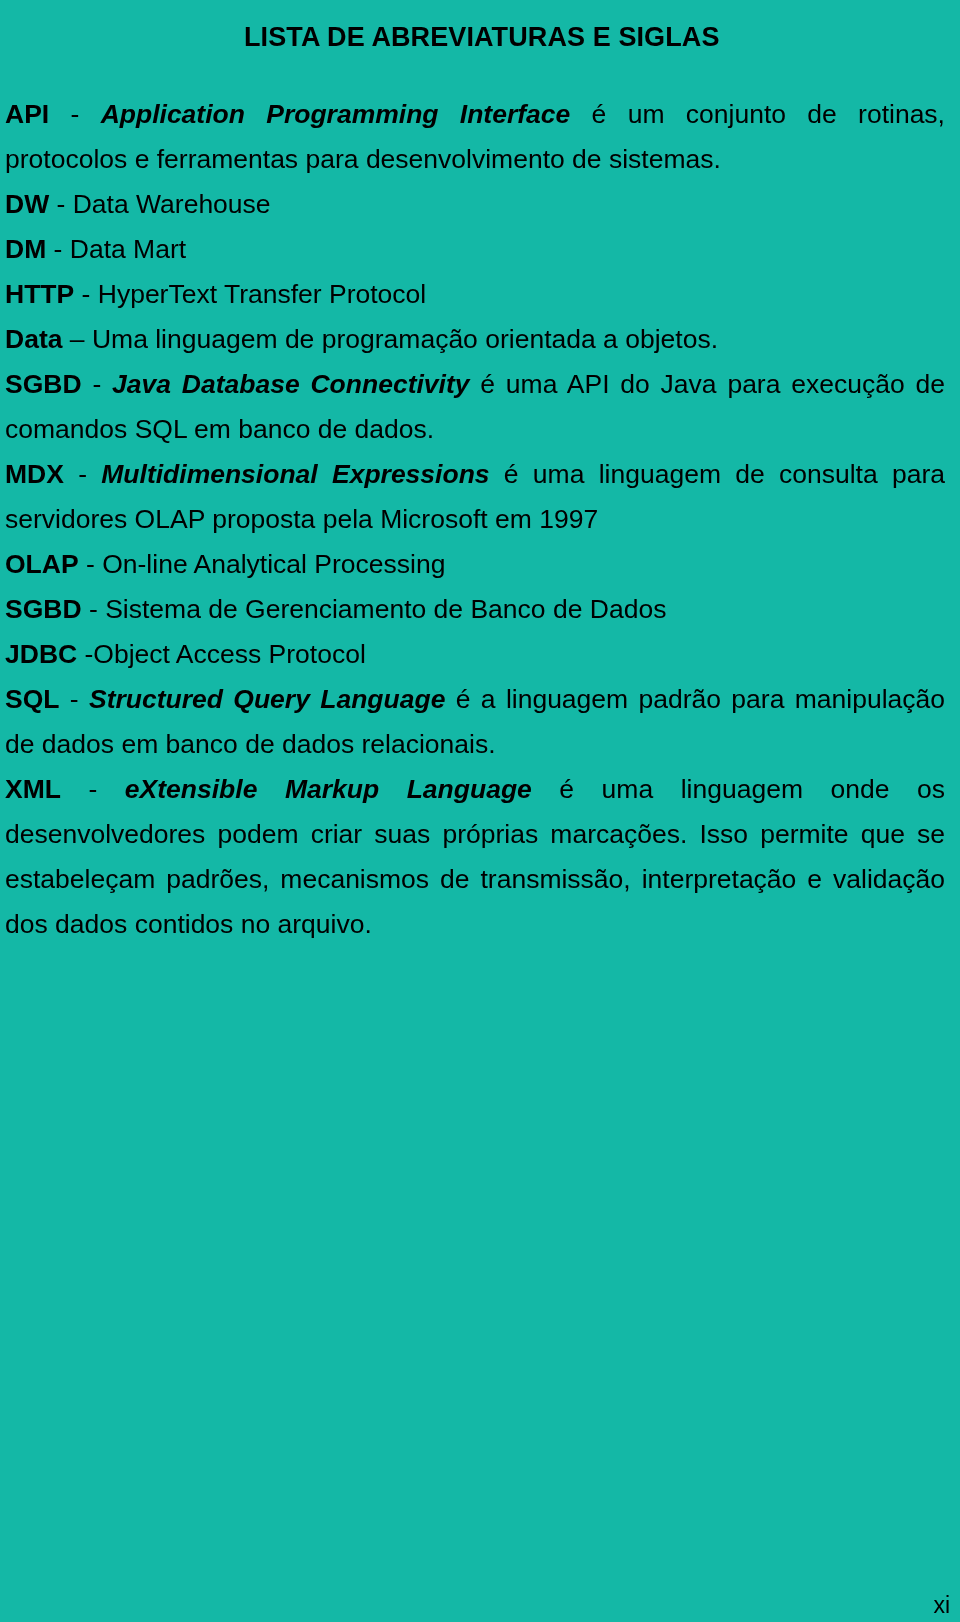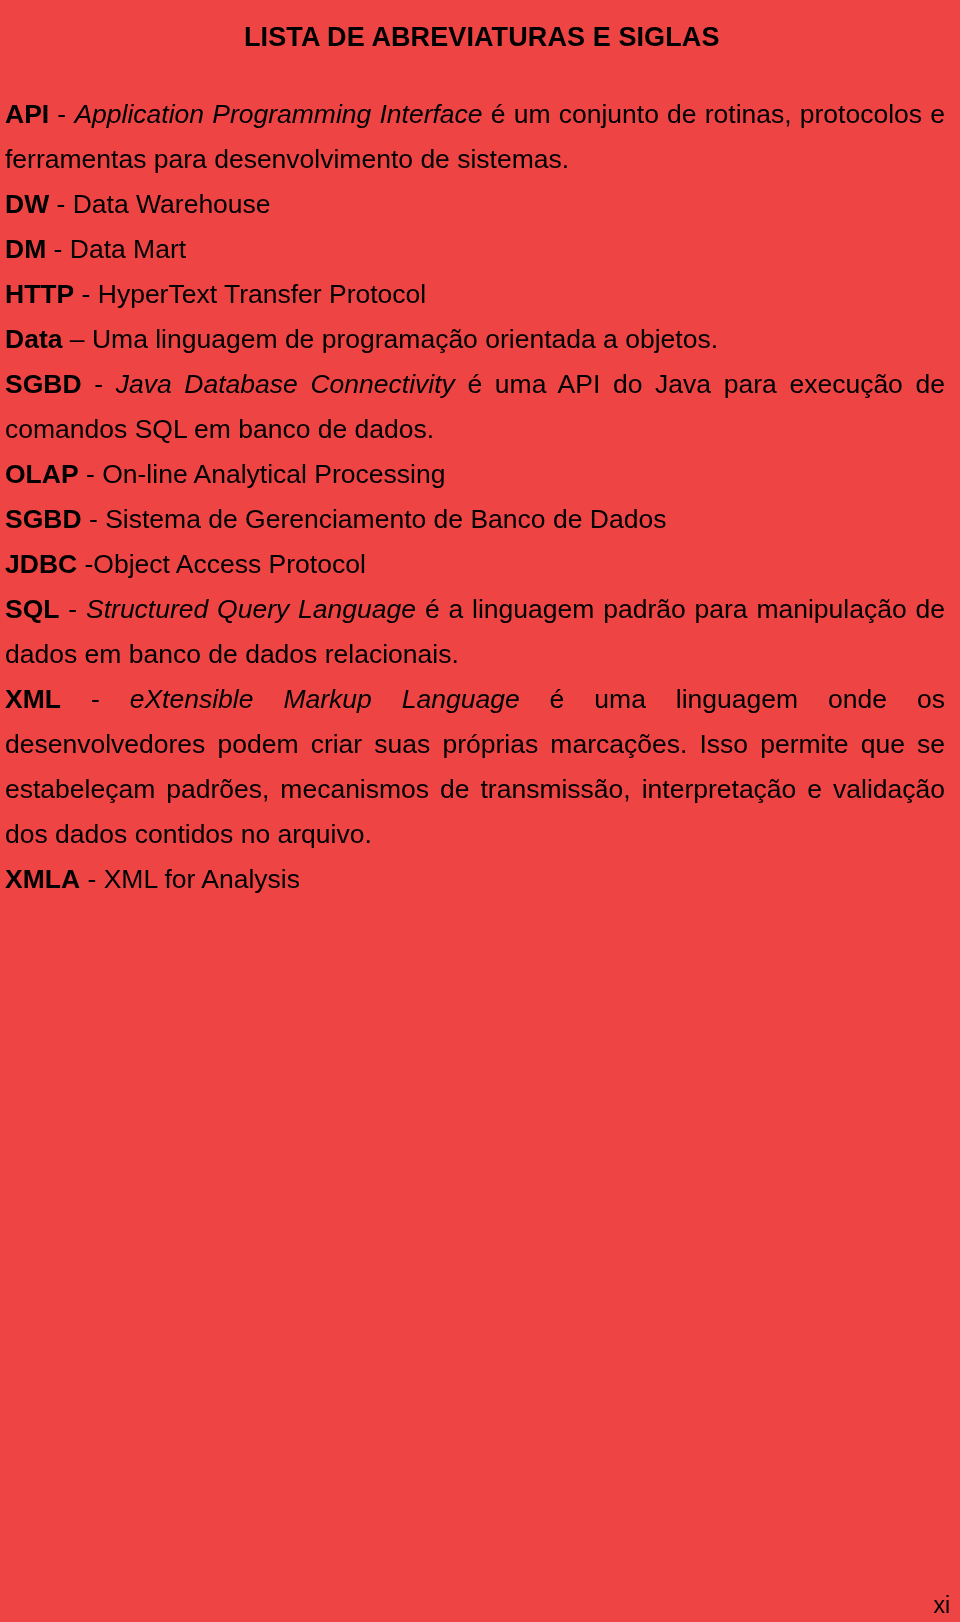--- a/index.html
+++ b/index.html
@@ -9,21 +9,21 @@
     background: #ffffff;
   }
   body {
     font-family: "Liberation Sans", sans-serif;
     color: #000000;
   }
   #page {
     position: relative;
     width: 960px;
     height: 1622px;
-    background: #ef4444;
+    background: #14b8a6;
     overflow: hidden;
     box-sizing: border-box;
   }
 
   
   #page-title {
     position: absolute;
     left: 244px;
     top: 2px;
     width: 470px;
@@ -63,20 +63,21 @@
   }
 
   .term {
     font-weight: bold;
   }
   .sep {
     font-weight: normal;
   }
   .expansion {
     font-style: italic;
+    font-weight: bold;
   }
   .rest {
     font-style: normal;
   }
 
   
   #folio {
     position: absolute;
     right: 10px;
     bottom: 4px;
@@ -94,23 +95,23 @@
   <h1 id="page-title">LISTA DE ABREVIATURAS E SIGLAS</h1>
 
   <div id="abbrev-list">
 
   <p class="entry multiline"><span class="term">API</span><span class="sep"> - </span><span class="expansion">Application Programming Interface</span><span class="rest"> é um conjunto de rotinas, protocolos e ferramentas para desenvolvimento de sistemas.</span></p>
       <p class="entry single"><span class="term">DW</span><span class="sep"> - </span><span class="rest">Data Warehouse</span></p>
       <p class="entry single"><span class="term">DM</span><span class="sep"> - </span><span class="rest">Data Mart</span></p>
       <p class="entry single"><span class="term">HTTP</span><span class="sep"> - </span><span class="rest">HyperText Transfer Protocol</span></p>
       <p class="entry single"><span class="term">Data</span><span class="sep"> – </span><span class="rest">Uma linguagem de programação orientada a objetos.</span></p>
       <p class="entry multiline"><span class="term">SGBD</span><span class="sep"> - </span><span class="expansion">Java Database Connectivity</span><span class="rest"> é uma API do Java para execução de comandos SQL em banco de dados.</span></p>
+      <p class="entry multiline"><span class="term">MDX</span><span class="sep"> - </span><span class="expansion">Multidimensional Expressions</span><span class="rest"> é uma linguagem de consulta para servidores OLAP proposta pela Microsoft em 1997</span></p>
       <p class="entry single"><span class="term">OLAP</span><span class="sep"> - </span><span class="rest">On-line Analytical Processing</span></p>
       <p class="entry single"><span class="term">SGBD</span><span class="sep"> - </span><span class="rest">Sistema de Gerenciamento de Banco de Dados</span></p>
       <p class="entry single"><span class="term">JDBC</span><span class="sep"> -</span><span class="rest">Object Access Protocol</span></p>
       <p class="entry multiline"><span class="term">SQL</span><span class="sep"> - </span><span class="expansion">Structured Query Language</span><span class="rest"> é a linguagem padrão para manipulação de dados em banco de dados relacionais.</span></p>
       <p class="entry multiline"><span class="term">XML</span><span class="sep"> - </span><span class="expansion">eXtensible Markup Language</span><span class="rest"> é uma linguagem onde os desenvolvedores podem criar suas próprias marcações. Isso permite que se estabeleçam padrões, mecanismos de transmissão, interpretação e validação dos dados contidos no arquivo.</span></p>
-      <p class="entry single"><span class="term">XMLA</span><span class="sep"> - </span><span class="rest">XML for Analysis</span></p>
     </div>
 
   <div id="folio">xi</div>
 
 </div>
 
 </body></html>

